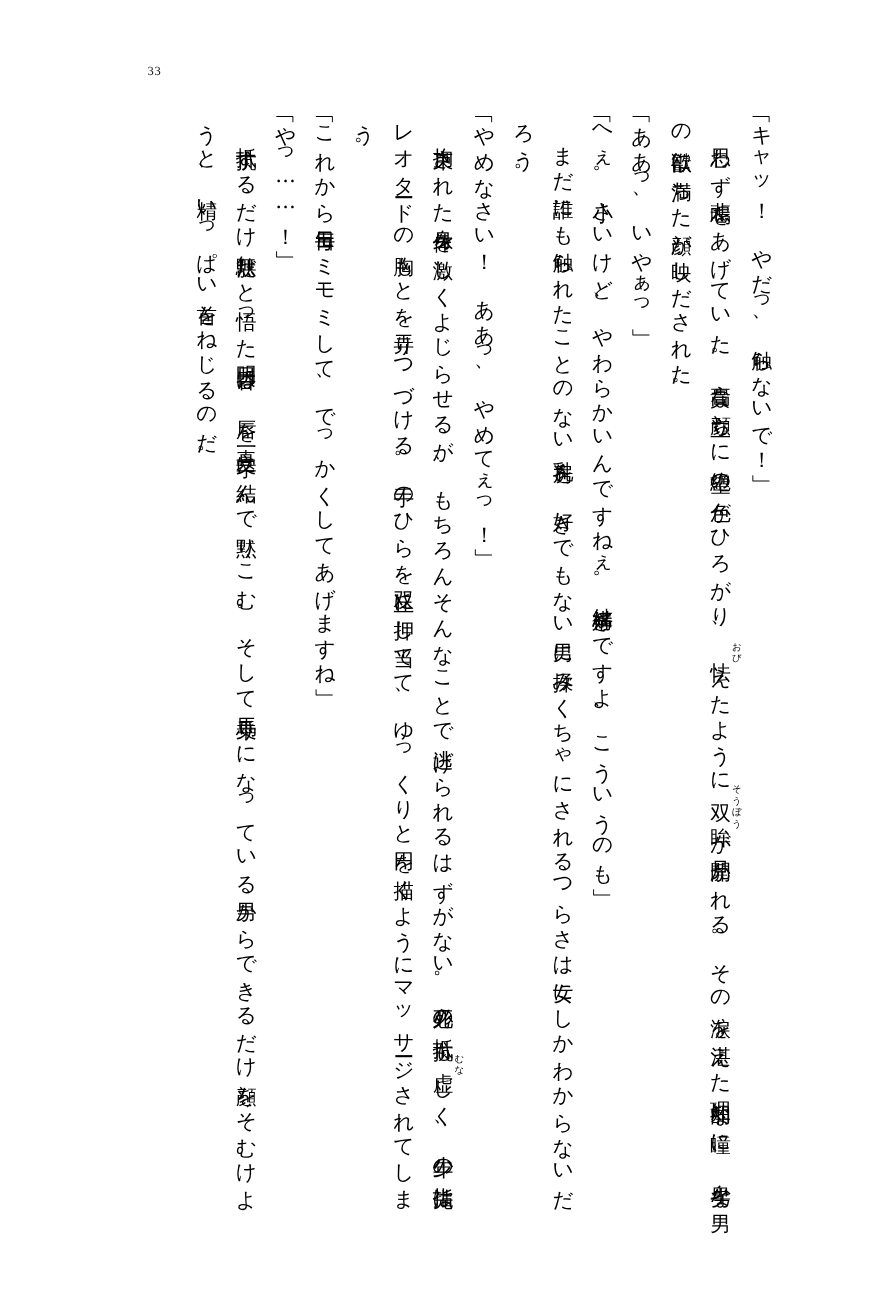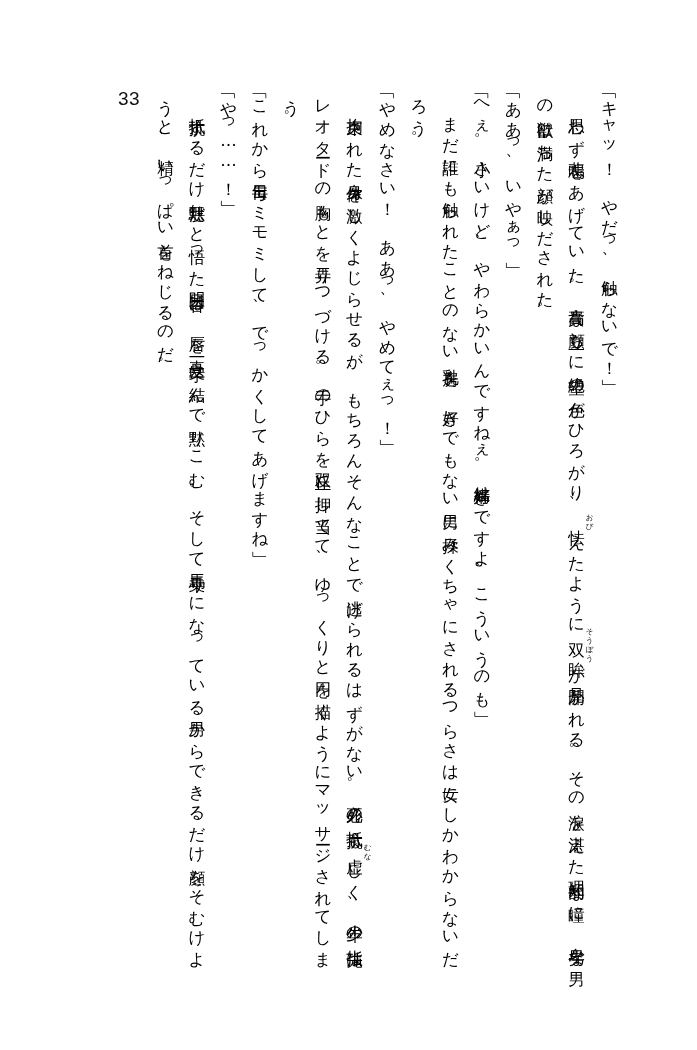--- a/index.html
+++ b/index.html
@@ -18,25 +18,24 @@
     position: relative;
     width: 697px;
     height: 1050px;
     background: #ffffff;
     box-sizing: border-box;
   }
   .page-number {
     position: absolute;
     top: 52px;
     left: 118px;
-    font-size: 19px;
-    font-family: Liberation Sans, sans-serif;
+    font-size: 10px;
+    font-family: Liberation Serif, serif;
     color: #111;
     letter-spacing: 0.5px;
-    margin-top: 36px;
   }
   .text-body {
     position: absolute;
     top: 88px;
     right: 72px;
     height: 872px;
     width: 560px;
     writing-mode: vertical-rl;
     text-orientation: upright;
     font-size: 16.5px;

